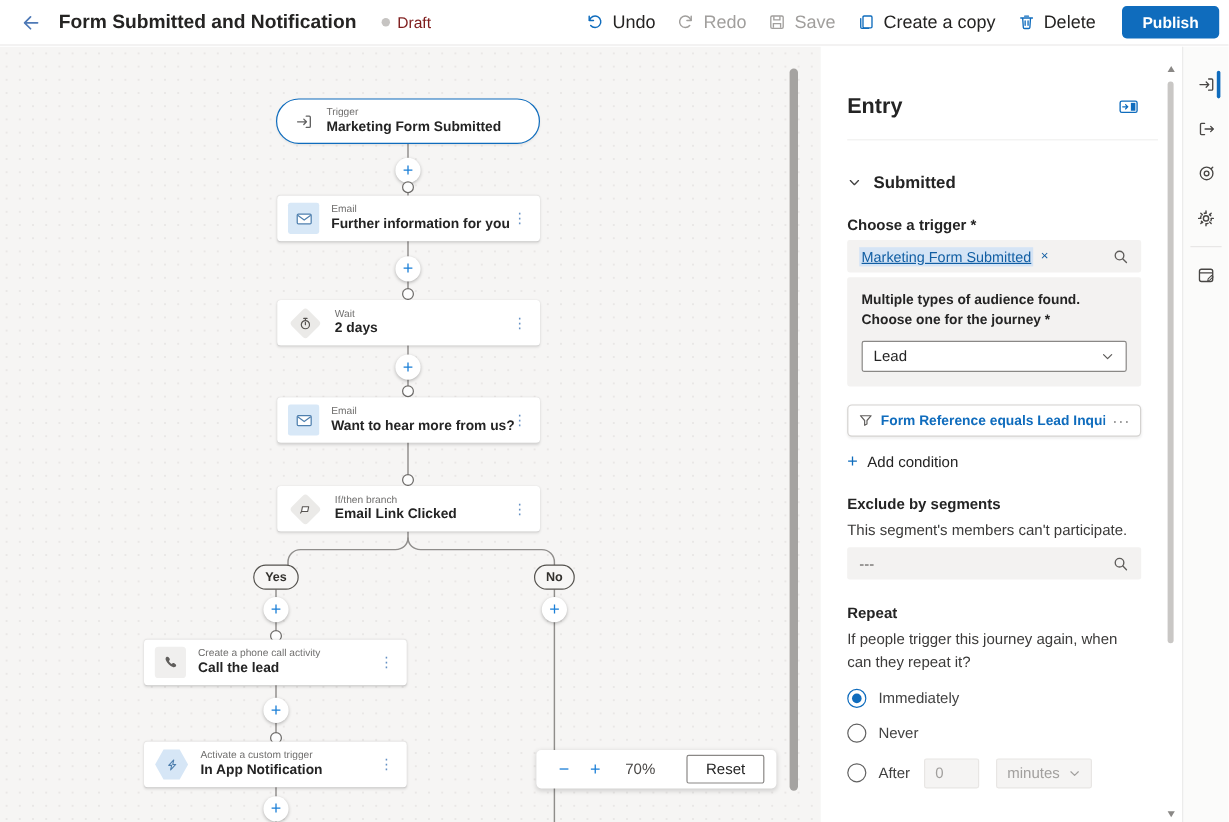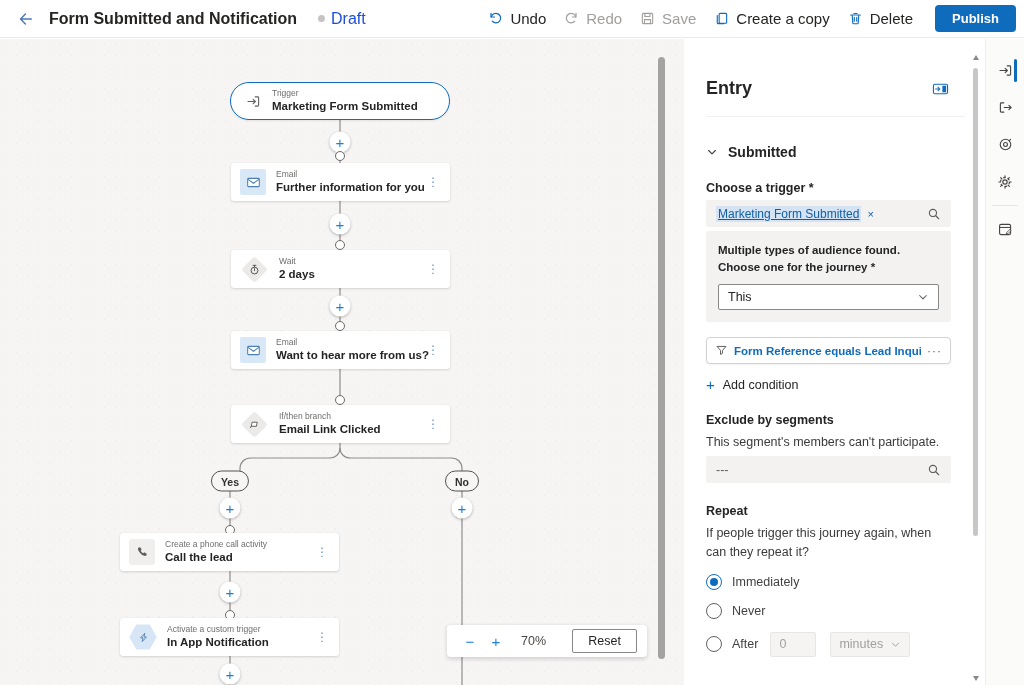--- a/index.html
+++ b/index.html
@@ -9,21 +9,21 @@
 
   
   .topbar { position:absolute; top:0; left:0; right:0; height:38px; background:#fff;
             border-bottom:1px solid #ebeae9; display:flex; align-items:center;
             justify-content:space-between; padding:0 8px 0 14px; }
   .tb-left { display:flex; align-items:center; gap:13px; }
   .back { background:none; border:none; cursor:pointer; display:flex; align-items:center; padding:2px; }
   .page-title { font-size:16px; font-weight:700; color:#252423; white-space:nowrap; }
   .status { display:flex; align-items:center; gap:6px; margin-left:8px; }
   .status .dot { width:7px; height:7px; border-radius:50%; background:#c6c4c2; }
-  .status-label { font-size:16px; color:#1d4ed8; }
+  .status-label { font-size:13px; color:#7f1d1d; }
   .tb-right { display:flex; align-items:center; gap:18px; }
   .cmd { display:flex; align-items:center; gap:7px; background:none; border:none;
          font-family:inherit; font-size:15px; color:#252423; cursor:pointer; white-space:nowrap; }
   .cmd.disabled { color:#a19f9d; cursor:default; }
   .publish { background:#0f6cbd; color:#fff; border:none; border-radius:4px; height:27px;
              padding:0 17px; font-family:inherit; font-size:13px; font-weight:600; cursor:pointer; margin-left:4px; }
 
   
   .main { position:absolute; top:39px; left:0; right:0; bottom:0; }
 
@@ -357,21 +357,21 @@
           <svg width="14" height="14" viewBox="0 0 16 16">
               <circle cx="6.8" cy="6.8" r="4.1" fill="none" stroke="#605e5c" stroke-width="1.3"></circle>
               <path d="m10 10 3.4 3.4" stroke="#605e5c" stroke-width="1.3" stroke-linecap="round"></path>
             </svg>
         </span>
       </div>
 
       <div class="audience">
         <div class="aud-label">Multiple types of audience found. Choose one for the journey *</div>
         <div class="select">
-          <span>This</span>
+          <span>Lead</span>
           <svg width="12" height="12" viewBox="0 0 16 16">
               <path d="m3.5 6 4.5 4.5L12.5 6" fill="none" stroke="#605e5c" stroke-width="1.4" stroke-linecap="round" stroke-linejoin="round"></path>
             </svg>
         </div>
       </div>
 
       <div class="condition">
         <span class="sicon">
           <svg width="13" height="13" viewBox="0 0 16 16">
               <path d="M2.5 3h11l-4.3 4.9v3.6l-2.4 1.3V7.9z" fill="none" stroke="#605e5c" stroke-width="1.2" stroke-linejoin="round"></path>

